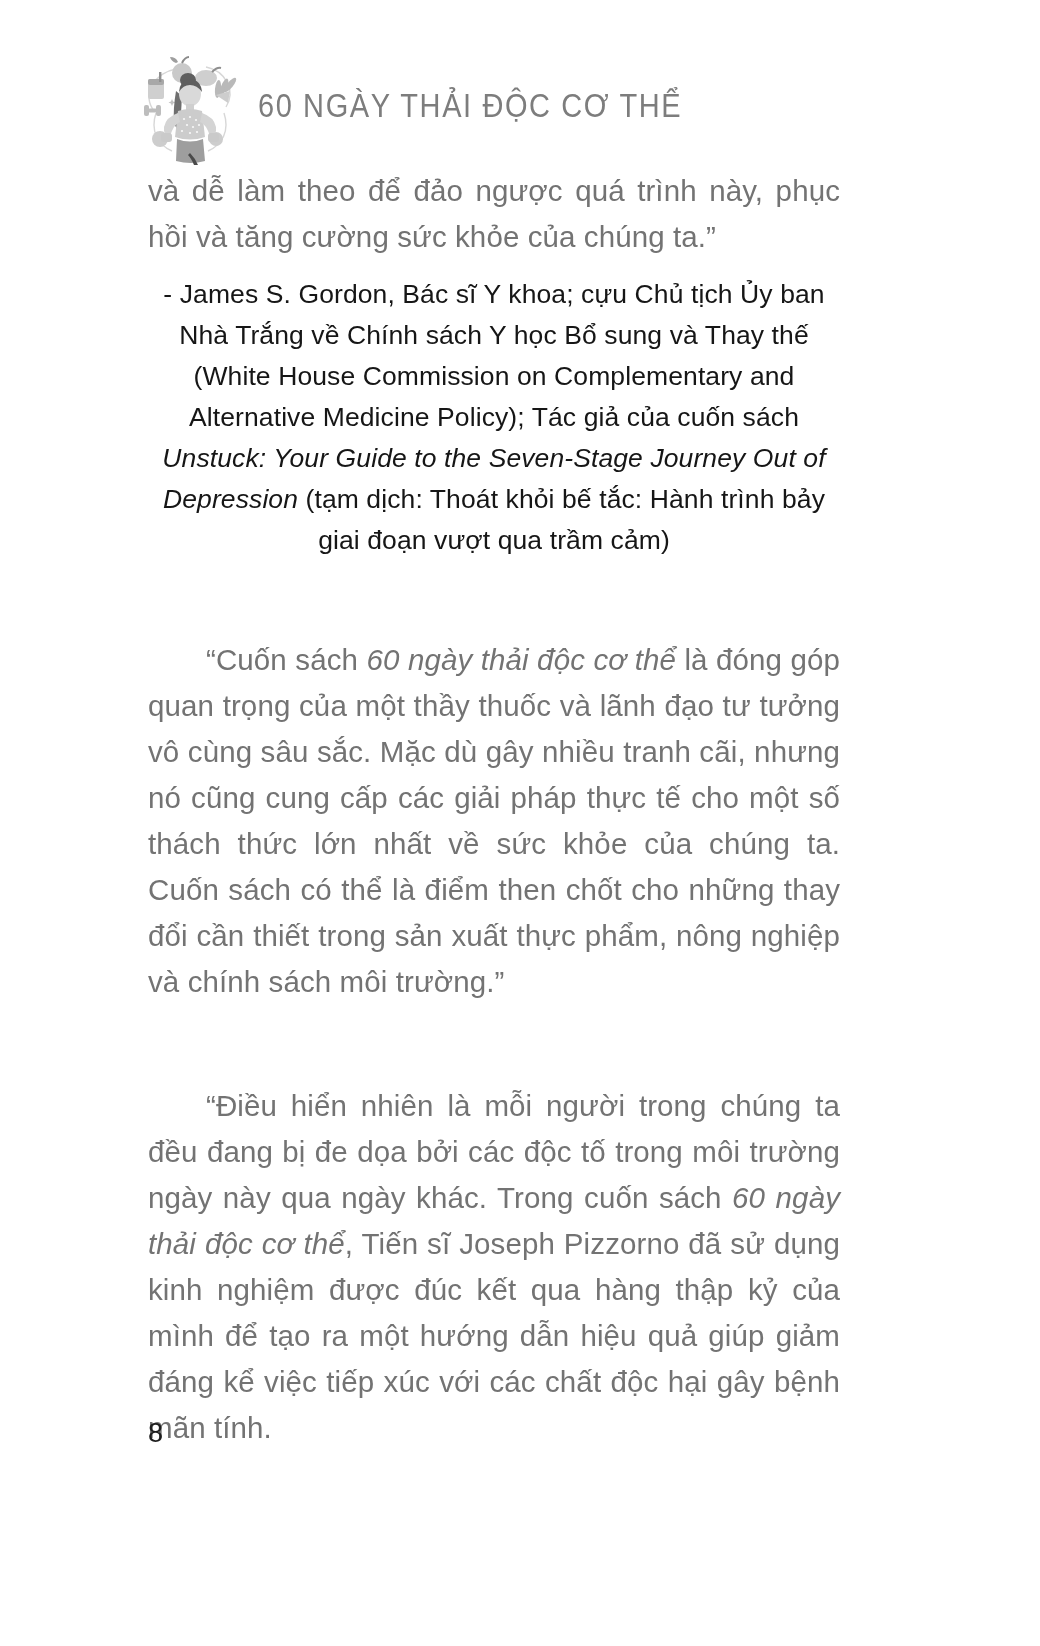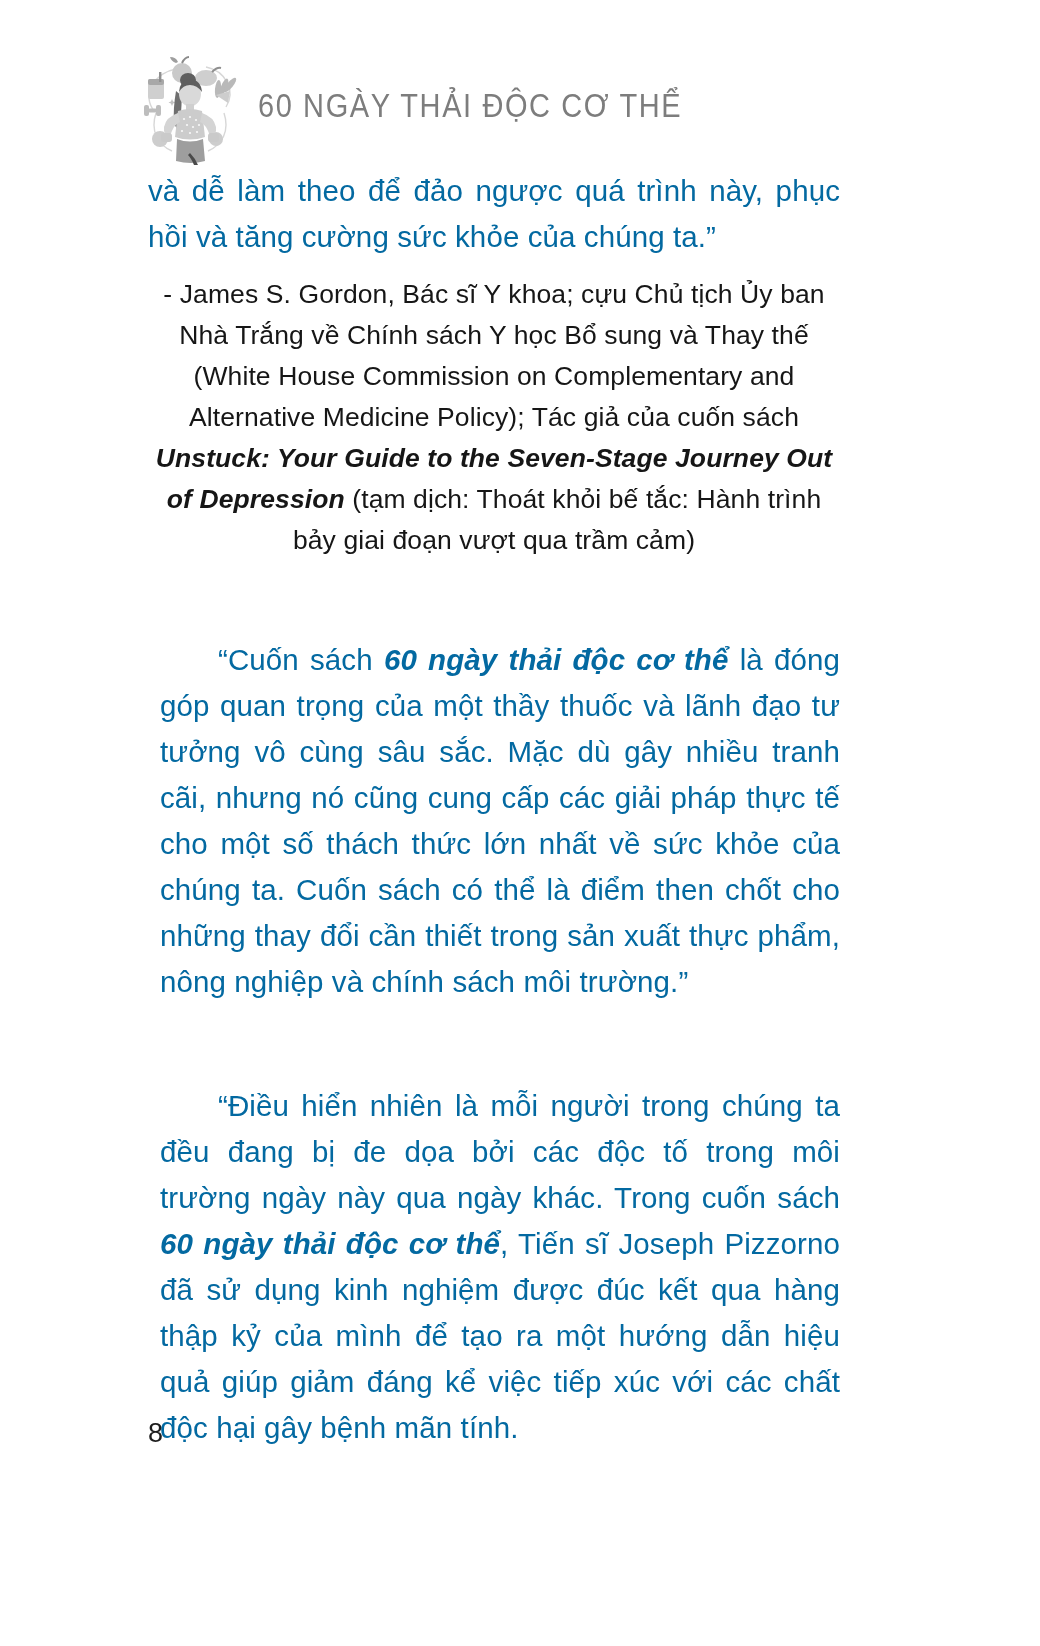--- a/index.html
+++ b/index.html
@@ -57,34 +57,33 @@
   .content {
     position: absolute;
     left: 148px;
     top: 168px;
     width: 692px;
   }
 
   .para {
     font-size: 29.5px;
     line-height: 46px;
-    color: #0369a1;
+    color: #737373;
     text-align: justify;
     text-justify: inter-word;
     margin: 0;
     letter-spacing: 0.1px;
   }
 
   .para.cont {
     text-indent: 0;
   }
 
   .para.indent {
     text-indent: 58px;
-    margin-left: 12px;
   }
 
   .attribution {
     font-size: 26.5px;
     line-height: 41px;
     color: #161616;
     text-align: center;
     margin: 0;
     letter-spacing: 0.1px;
   }
@@ -92,21 +91,20 @@
   .attribution.right {
     text-align: right;
   }
 
   .gap-sm { height: 14px; }
   .gap-md { height: 64px; }
   .gap-lg { height: 76px; }
 
   em, .ital {
     font-style: italic;
-    font-weight: bold;
   }
 
   
   .page-number {
     position: absolute;
     left: 148px;
     top: 1418px;
     font-size: 27px;
     color: #1c1c1c;
     letter-spacing: 0.5px;

